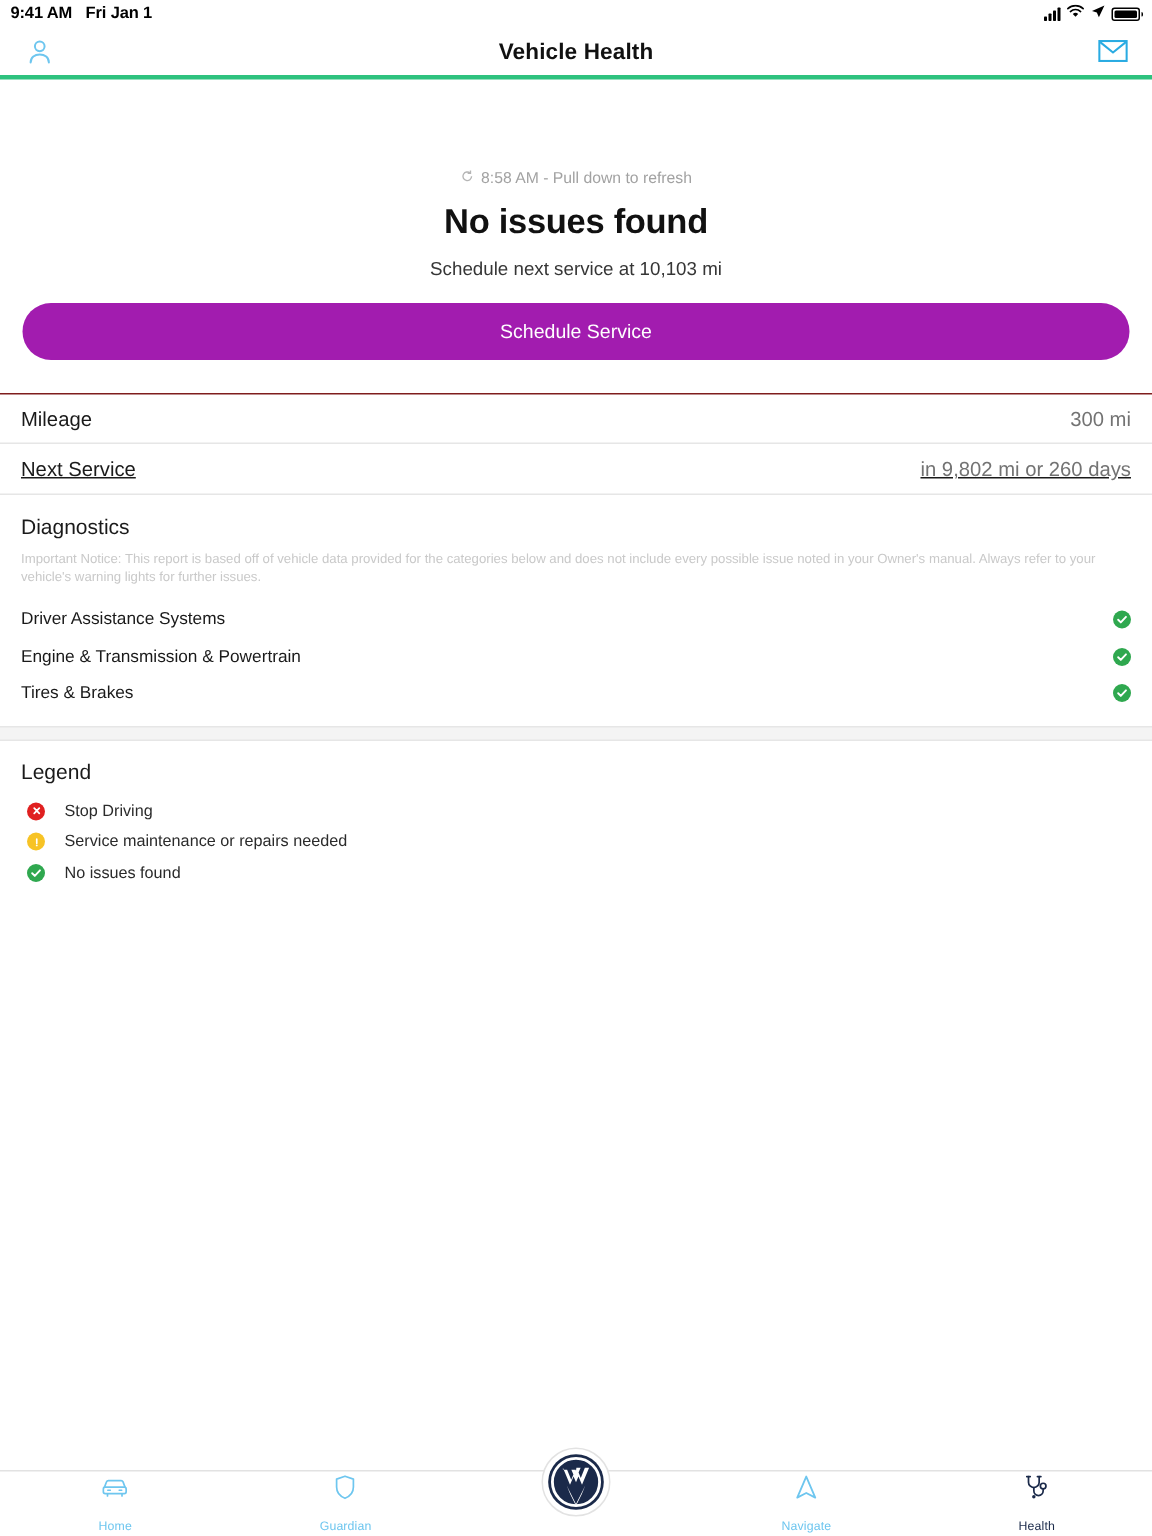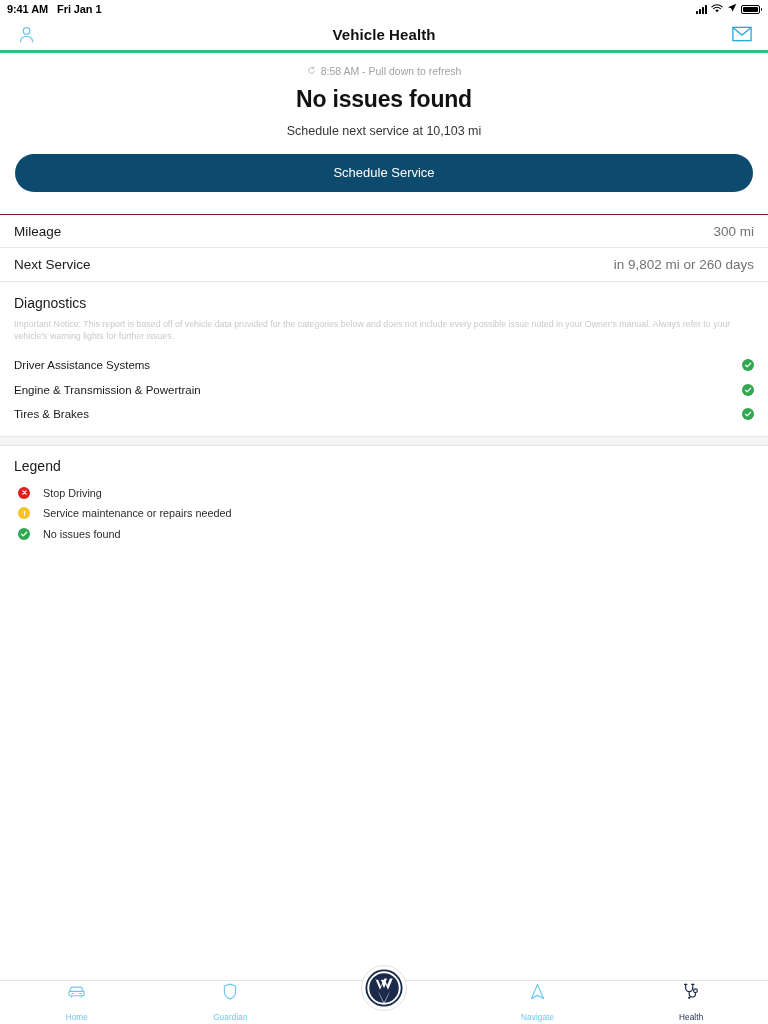--- a/index.html
+++ b/index.html
@@ -44,21 +44,21 @@
     padding: 0 14px; position: relative; background: #fff;
   }
   .header-title {
     position: absolute; left: 0; right: 0; text-align: center;
     font-size: 15px; font-weight: bold; color: #111; letter-spacing: 0.1px;
   }
   .icon-btn { width: 24px; height: 24px; display:flex; align-items:center; justify-content:center; position: relative; z-index: 2; }
   .accent-bar { flex: 0 0 3px; height: 3px; width: 100%; }
 
   
-  .hero { padding-top: 12px; text-align: center; }
+  .hero { padding-top: 12px; text-align: center; margin-top: 48px; }
   .refresh-line {
     display:flex; align-items:center; justify-content:center; gap:5px;
     font-size: 10.5px; color: #a2a2a2;
   }
   .hero-title {
     margin-top: 9px; font-size: 23px; font-weight: bold; color: #111; letter-spacing: -0.2px;
   }
   .hero-sub { margin-top: 11px; font-size: 12.5px; color: #363636; }
 
   .cta-wrap { padding: 16px 15px 0 15px; }
@@ -68,21 +68,21 @@
     font-size: 13px; font-family: inherit; color: #fff; cursor: pointer;
   }
 
   
   .rows { margin-top: 22px; }
   .kv-row {
     height: 34px; display: flex; align-items: center; justify-content: space-between;
     padding: 0 14px; border-top: 1px solid #7f1d1d; border-bottom: 1px solid #e6e6e6;
     background: #fff;
   }
-  .kv-row + .kv-row { border-top: none; }
+  .kv-row + .kv-row { border-top: none; text-decoration: underline; }
   .kv-key { font-size: 13.5px; color: #1a1a1a; }
   .kv-val { font-size: 13.5px; color: #737373; }
 
   
   .section { padding: 0 14px; }
   .section-title { font-size: 14px; color: #1a1a1a; padding-top: 13px; }
   .notice { font-size: 8.8px; line-height: 1.35; color: #c9c9c9; padding-top: 8px; }
 
   .diag-list { margin-top: 10px; }
   .diag-row {
@@ -183,21 +183,21 @@
             <path d="M7.4 0.7v2.1H5.3" fill="none" stroke="#b5b5b5" stroke-width="1"></path>
           </svg>
       </span>
       <span>8:58 AM - Pull down to refresh</span>
     </div>
     <div class="hero-title">No issues found</div>
     <div class="hero-sub">Schedule next service at 10,103 mi</div>
   </div>
 
   <div class="cta-wrap">
-    <button class="cta" id="cta-btn" style="background: #0c4a6e;">Schedule Service</button>
+    <button class="cta" id="cta-btn" style="background: #a21caf;">Schedule Service</button>
   </div>
 
   <div class="rows">
     <div class="kv-row">
       <span class="kv-key">Mileage</span>
       <span class="kv-val">300 mi</span>
     </div>
     <div class="kv-row">
       <span class="kv-key">Next Service</span>
       <span class="kv-val">in 9,802 mi or 260 days</span>

